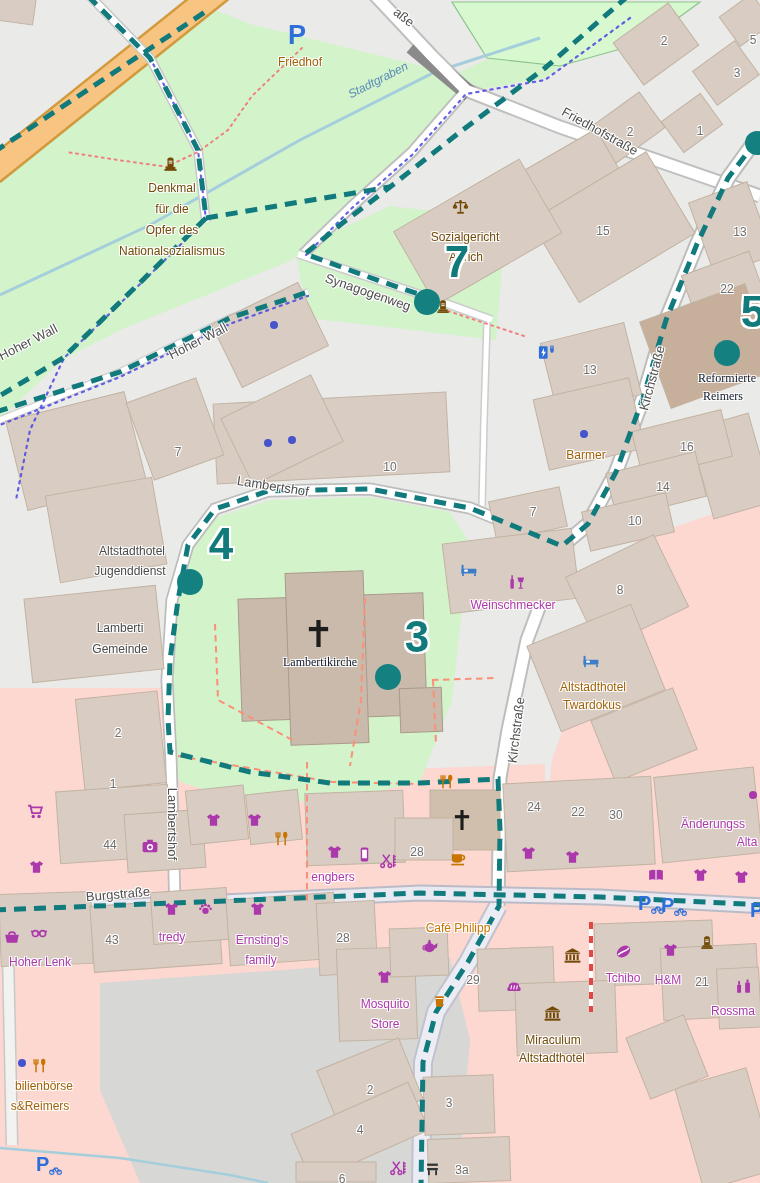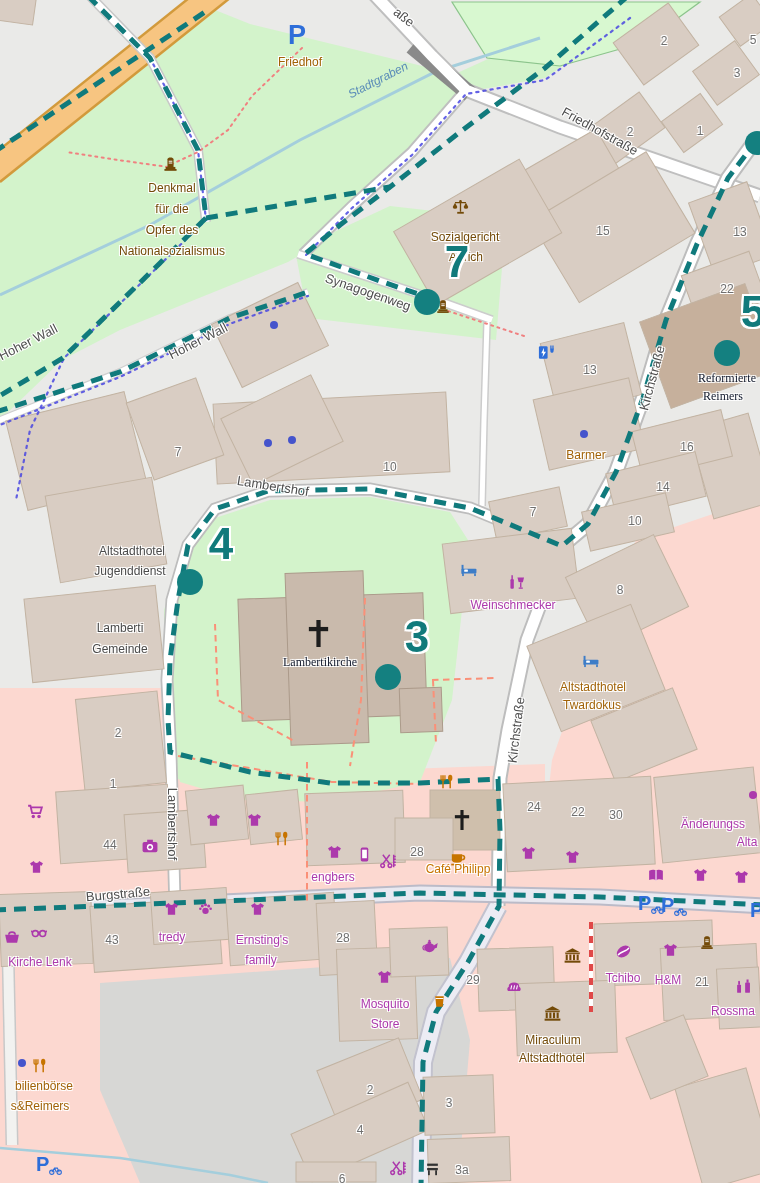--- a/index.html
+++ b/index.html
@@ -508,26 +508,26 @@
 <div class="lbl poi navy" style="left:723px;top:396px;transform:translate(-50%,-50%)">Reimers</div>
 <div class="lbl poi blue" style="left:586px;top:455px;transform:translate(-50%,-50%)">Barmer</div>
 <div class="lbl poi gray" style="left:132px;top:551px;transform:translate(-50%,-50%)">Altstadthotel</div>
 <div class="lbl poi gray" style="left:130px;top:571px;transform:translate(-50%,-50%)">Jugenddienst</div>
 <div class="lbl poi gray" style="left:120px;top:628px;transform:translate(-50%,-50%)">Lamberti</div>
 <div class="lbl poi gray" style="left:120px;top:649px;transform:translate(-50%,-50%)">Gemeinde</div>
 <div class="lbl poi navy" style="left:320px;top:662px;transform:translate(-50%,-50%)">Lambertikirche</div>
 <div class="lbl poi purple" style="left:513px;top:605px;transform:translate(-50%,-50%)">Weinschmecker</div>
 <div class="lbl poi blue" style="left:593px;top:687px;transform:translate(-50%,-50%)">Altstadthotel</div>
 <div class="lbl poi blue" style="left:592px;top:705px;transform:translate(-50%,-50%)">Twardokus</div>
-<div class="lbl poi orange" style="left:458px;top:869px;transform:translate(-50%,-50%)">Café Philipp</div>
+<div class="lbl poi orange" style="left:458px;top:928px;transform:translate(-50%,-50%)">Café Philipp</div>
 <div class="lbl poi purple" style="left:333px;top:877px;transform:translate(-50%,-50%)">engbers</div>
 <div class="lbl poi purple" style="left:172px;top:937px;transform:translate(-50%,-50%)">tredy</div>
 <div class="lbl poi purple" style="left:262px;top:940px;transform:translate(-50%,-50%)">Ernsting's</div>
 <div class="lbl poi purple" style="left:261px;top:960px;transform:translate(-50%,-50%)">family</div>
-<div class="lbl poi purple" style="left:40px;top:962px;transform:translate(-50%,-50%)">Kirche Lenk</div>
+<div class="lbl poi purple" style="left:40px;top:962px;transform:translate(-50%,-50%)">Hoher Lenk</div>
 <div class="lbl poi purple" style="left:385px;top:1004px;transform:translate(-50%,-50%)">Mosquito</div>
 <div class="lbl poi purple" style="left:385px;top:1024px;transform:translate(-50%,-50%)">Store</div>
 <div class="lbl poi purple" style="left:623px;top:978px;transform:translate(-50%,-50%)">Tchibo</div>
 <div class="lbl poi purple" style="left:668px;top:980px;transform:translate(-50%,-50%)">H&amp;M</div>
 <div class="lbl poi purple" style="left:733px;top:1011px;transform:translate(-50%,-50%)">Rossma</div>
 <div class="lbl poi brown" style="left:553px;top:1040px;transform:translate(-50%,-50%)">Miraculum</div>
 <div class="lbl poi brown" style="left:552px;top:1058px;transform:translate(-50%,-50%)">Altstadthotel</div>
 <div class="lbl poi purple" style="left:713px;top:824px;transform:translate(-50%,-50%)">Änderungss</div>
 <div class="lbl poi purple" style="left:747px;top:842px;transform:translate(-50%,-50%)">Alta</div>
 <div class="lbl poi blue" style="left:44px;top:1086px;transform:translate(-50%,-50%)">bilienbörse</div>

